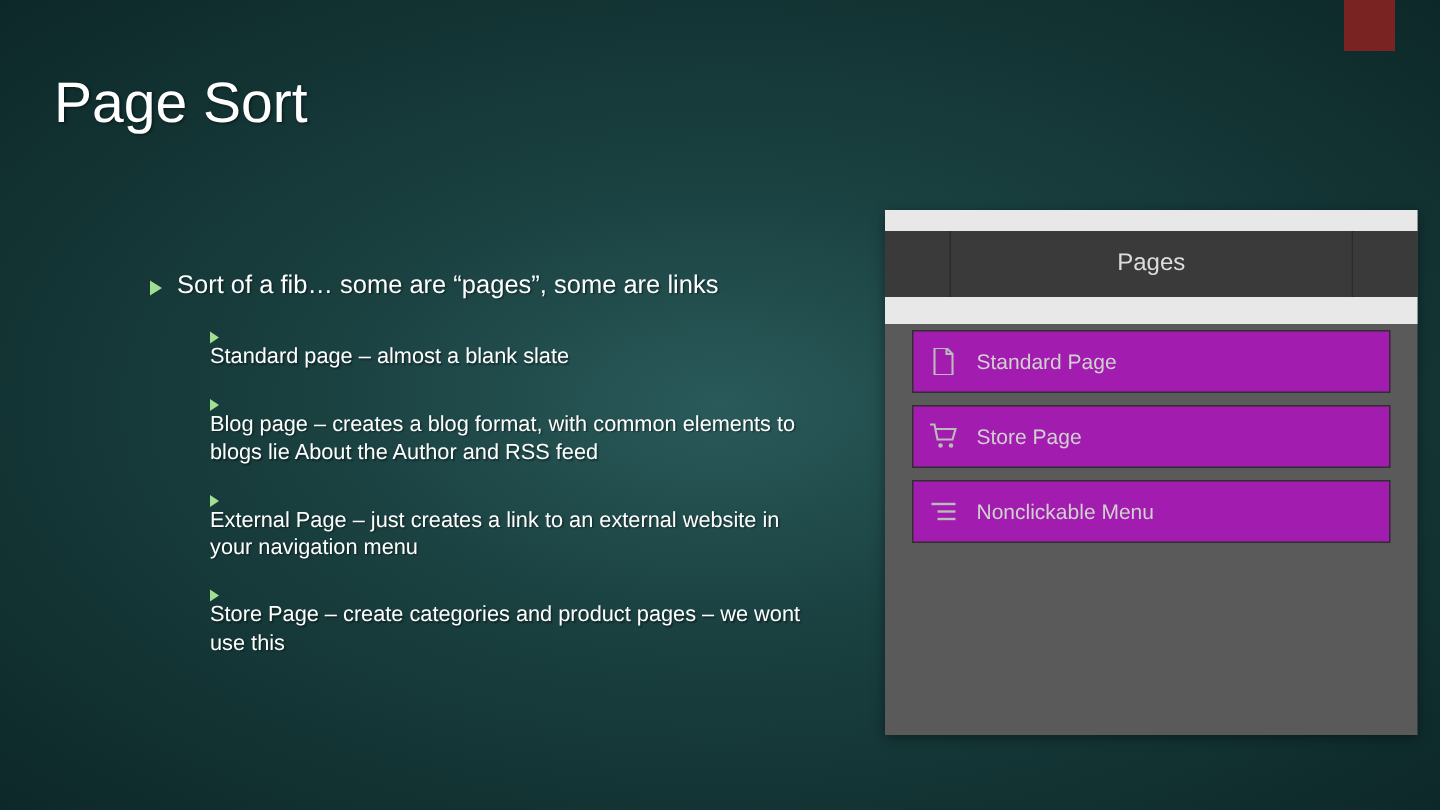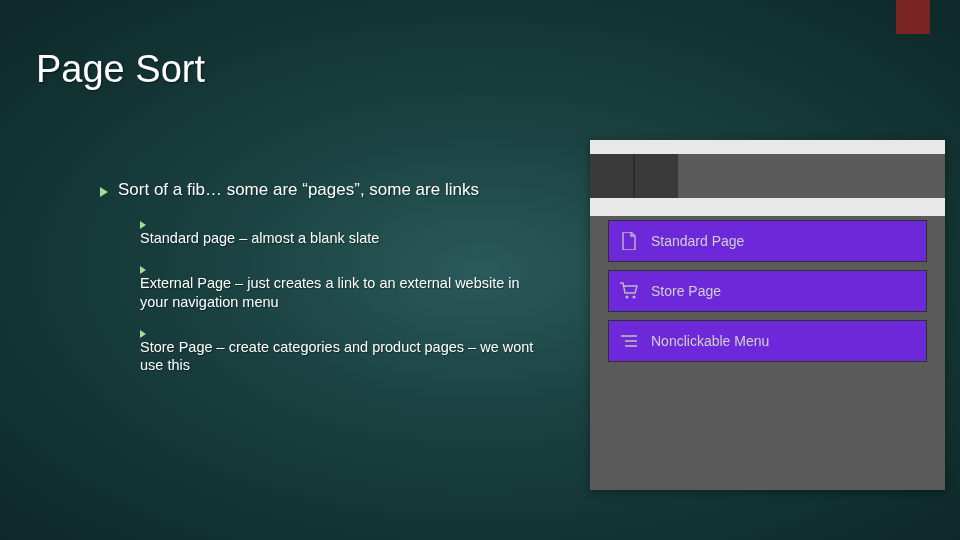--- a/index.html
+++ b/index.html
@@ -132,21 +132,21 @@
     height: 18px;
     background: #e8e8e8;
   }
   .menu-list {
     position: absolute;
     top: 80px;
     left: 18px;
     right: 18px;
   }
   .menu-item {
-    background: #6d28d9;
+    background: #a21caf;
     border: 1px solid #2f2f2f;
     height: 42px;
     display: flex;
     align-items: center;
     margin-bottom: 8px;
     padding-left: 10px;
     color: #d0d0d0;
     font-size: 14px;
   }
   .menu-icon {
@@ -173,33 +173,38 @@
       </div>
     <div class="bullet-text">Sort of a fib… some are “pages”, some are links</div>
   </div>
   <div class="sub-bullets">
     <div class="sub-bullet-row">
       <div class="arrow-sm"></div>
       <div class="sub-bullet-text">Standard page – almost a blank slate</div>
     </div>
     <div class="sub-bullet-row">
       <div class="arrow-sm"></div>
+      <div class="sub-bullet-text">Blog page – creates a blog format, with common elements to blogs lie About the Author and RSS feed</div>
+    </div>
+    <div class="sub-bullet-row">
+      <div class="arrow-sm"></div>
       <div class="sub-bullet-text">External Page – just creates a link to an external website in your navigation menu</div>
     </div>
     <div class="sub-bullet-row">
       <div class="arrow-sm"></div>
       <div class="sub-bullet-text">Store Page – create categories and product pages – we wont use this</div>
     </div>
   </div>
 </div>
 
 <div class="panel">
   <div class="panel-top-light"></div>
   <div class="panel-hdr-row">
     <div class="panel-hdr-left"></div>
+    <div class="panel-hdr-mid">Pages</div>
     <div class="panel-hdr-right"></div>
   </div>
   <div class="panel-divider"></div>
   <div class="menu-list">
 
     <div class="menu-item">
       <span class="menu-icon">
         <svg width="16" height="18" viewBox="0 0 16 18">
             <path d="M2 0h8l4 4v14H2z" fill="none" stroke="#bbb" stroke-width="1.4"></path>
             <path d="M10 0v4h4" fill="none" stroke="#bbb" stroke-width="1.4"></path>

